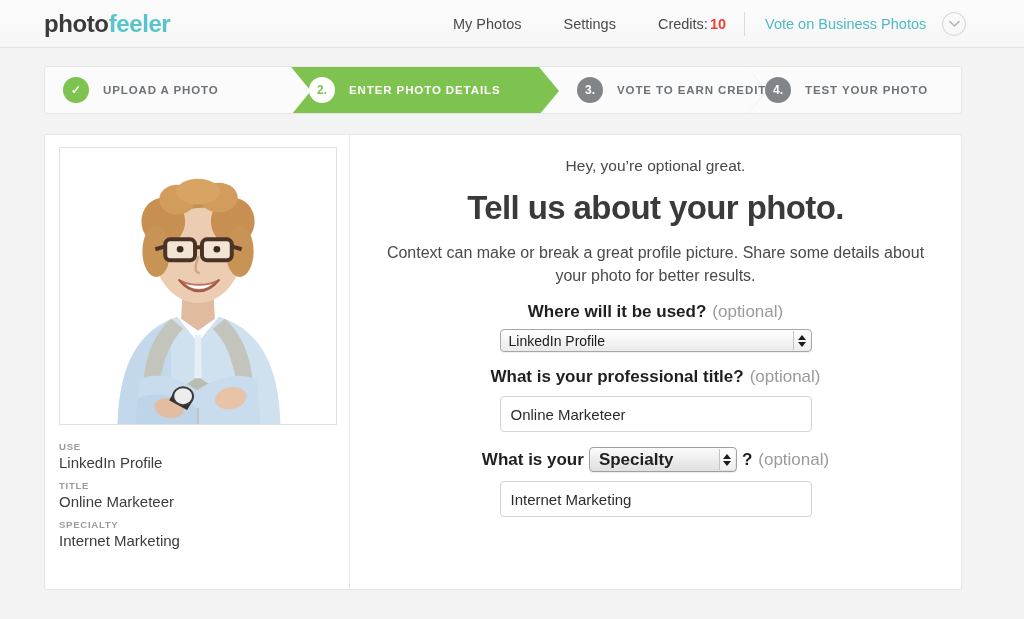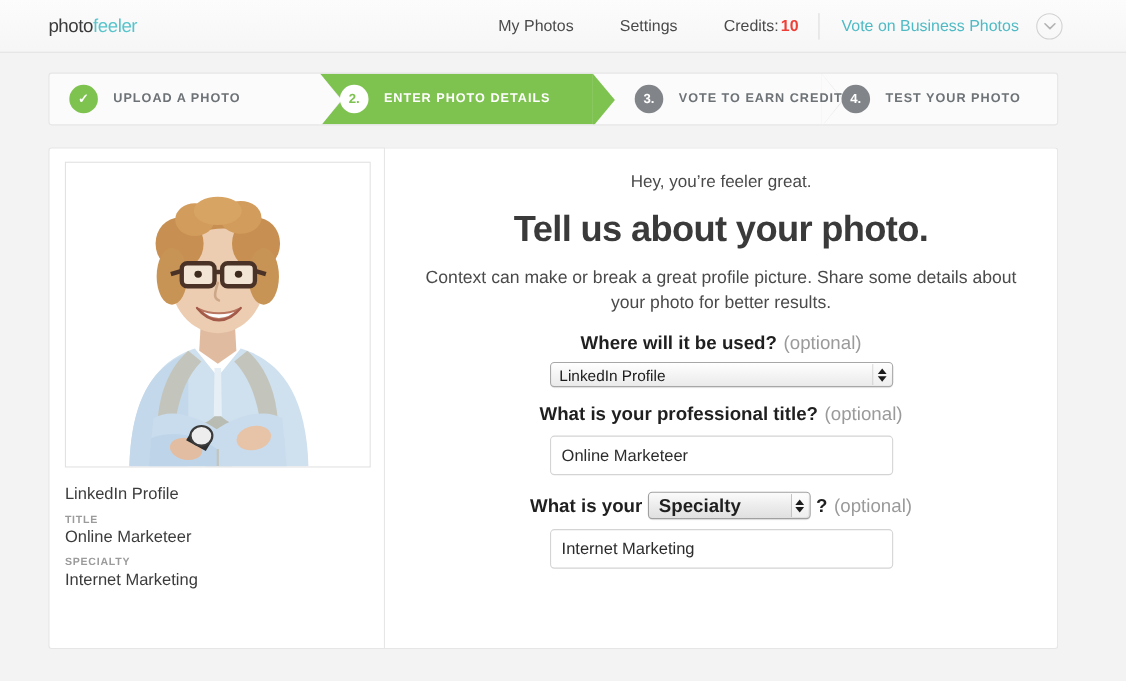--- a/index.html
+++ b/index.html
@@ -22,23 +22,23 @@
     height: 48px;
     background: linear-gradient(to bottom, #fcfcfc 0%, #f6f6f6 100%);
     border-bottom: 1px solid #e3e3e3;
     display: flex;
     align-items: center;
     position: relative;
   }
 
   .logo {
     margin-left: 44px;
-    font-size: 17px;
+    font-size: 24px;
     letter-spacing: -0.4px;
-    font-weight: 400;
+    font-weight: 700;
     line-height: 1;
   }
   .logo .logo-photo { color: #3a3a3a; }
   .logo .logo-feeler { color: #57c4cb; }
 
   .nav {
     position: absolute;
     left: 432px;
     top: 0;
     height: 48px;
@@ -487,35 +487,36 @@
 
         <path d="M139 110 C136 120 135 124 140 126" fill="none" stroke="#cda888" stroke-width="2.4" stroke-linecap="round"></path>
 
         <path d="M122 134 C132 146 148 146 158 134 C148 139 132 139 122 134 Z" fill="#fdfdfd" stroke="#b8755f" stroke-width="2" stroke-linejoin="round"></path>
         <path d="M120 133 C132 148 148 148 160 133" fill="none" stroke="#a35a48" stroke-width="2.2" stroke-linecap="round"></path>
       </svg>
     </div>
 
     <div class="summary">
       <div>
+        <div class="summary-key">USE</div>
         <div class="summary-val">LinkedIn Profile</div>
       </div>
       <div>
         <div class="summary-key">TITLE</div>
         <div class="summary-val">Online Marketeer</div>
       </div>
       <div>
         <div class="summary-key">SPECIALTY</div>
         <div class="summary-val">Internet Marketing</div>
       </div>
     </div>
   </aside>
 
   <section class="panel-right">
-    <div class="tagline">Hey, you’re feeler great.</div>
+    <div class="tagline">Hey, you’re optional great.</div>
     <h1 class="headline">Tell us about your photo.</h1>
     <p class="subtext">Context can make or break a great profile picture. Share some details about your photo for better results.</p>
 
     <div class="field-label">
       <span>Where will it be used?</span>
       <span class="optional">(optional)</span>
     </div>
     <div class="native-select">
       <span>LinkedIn Profile</span>
       <span class="stepper">

